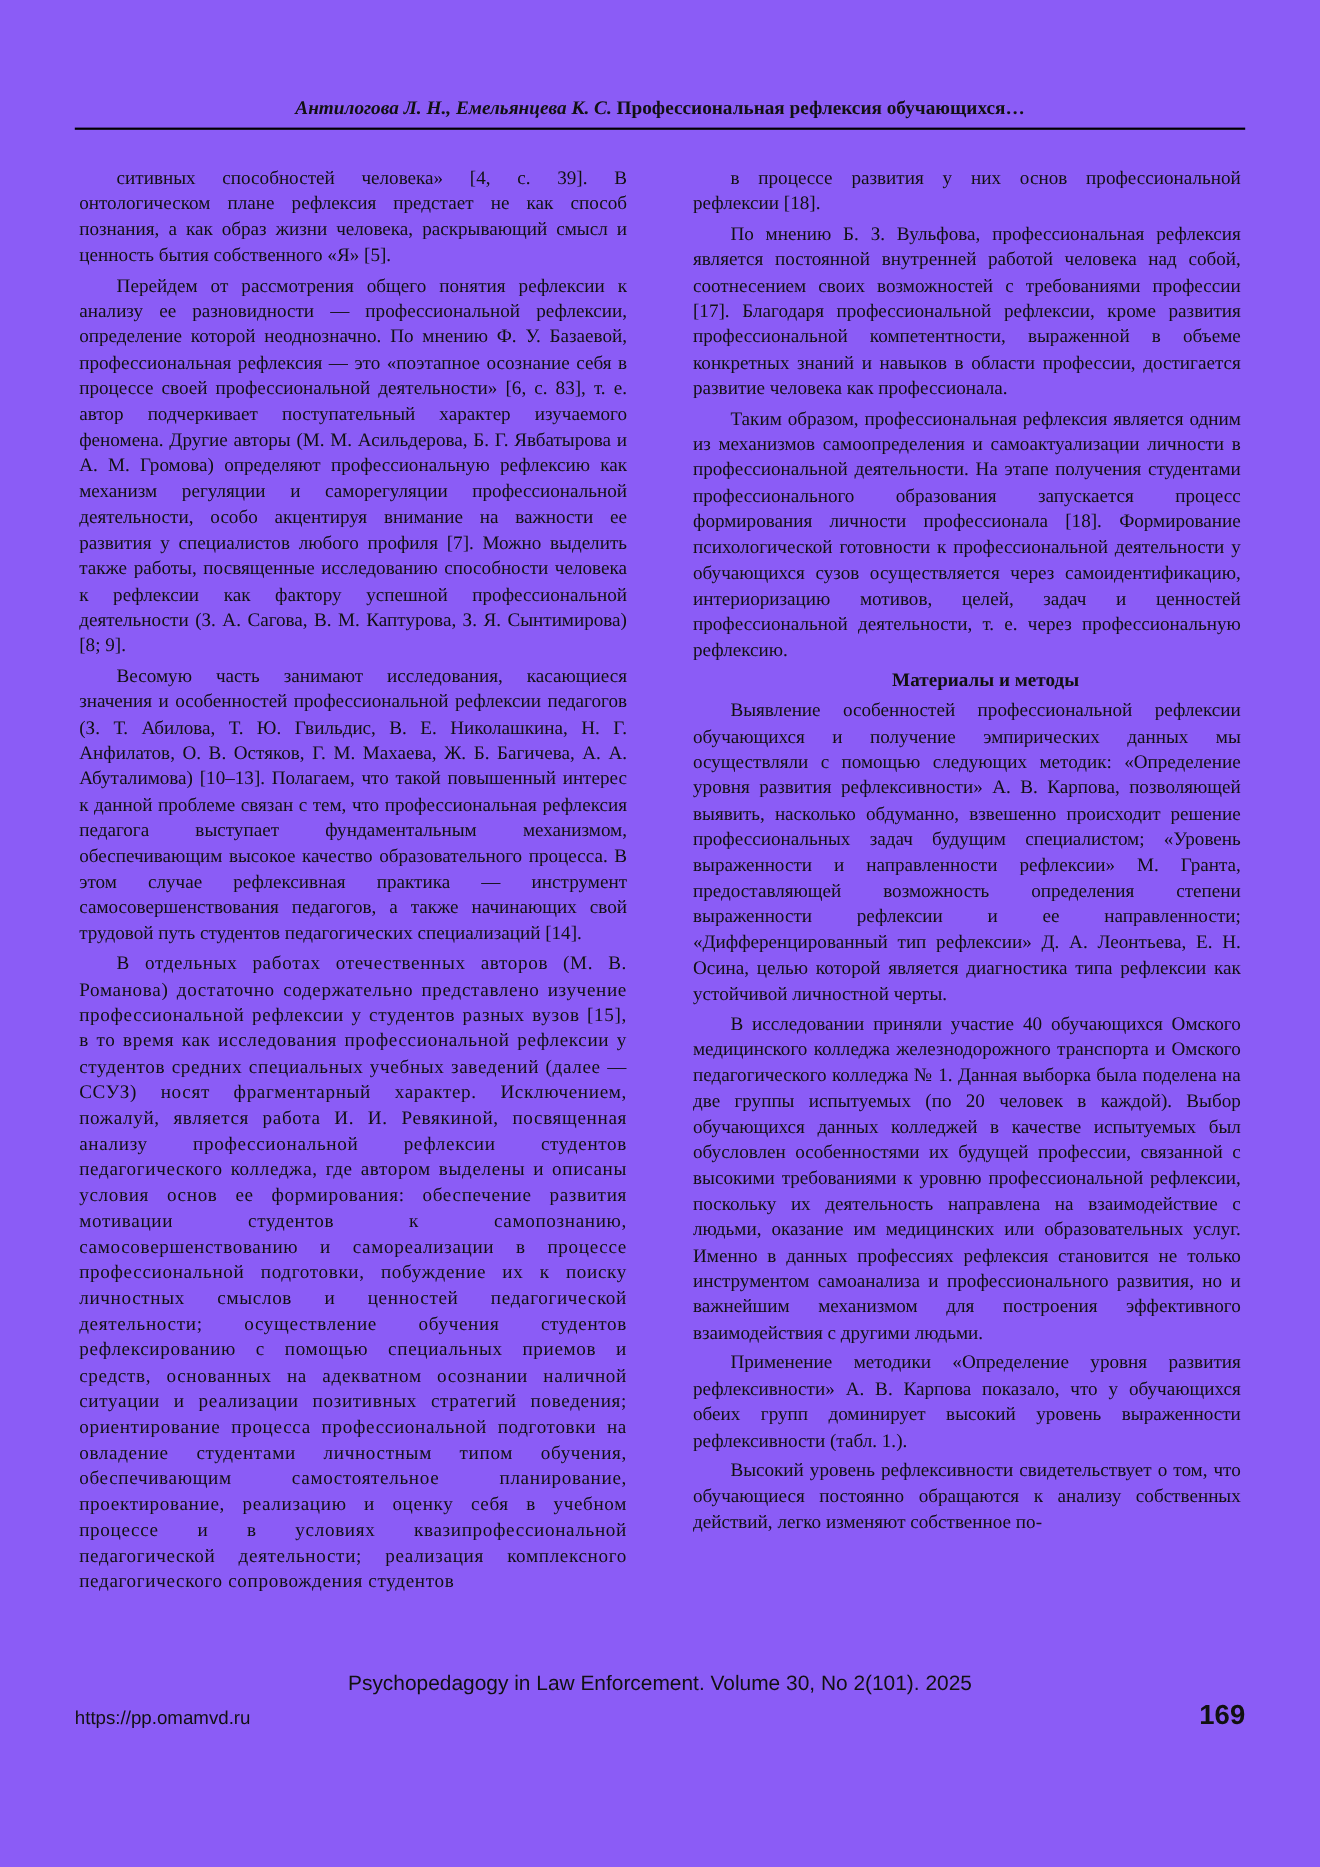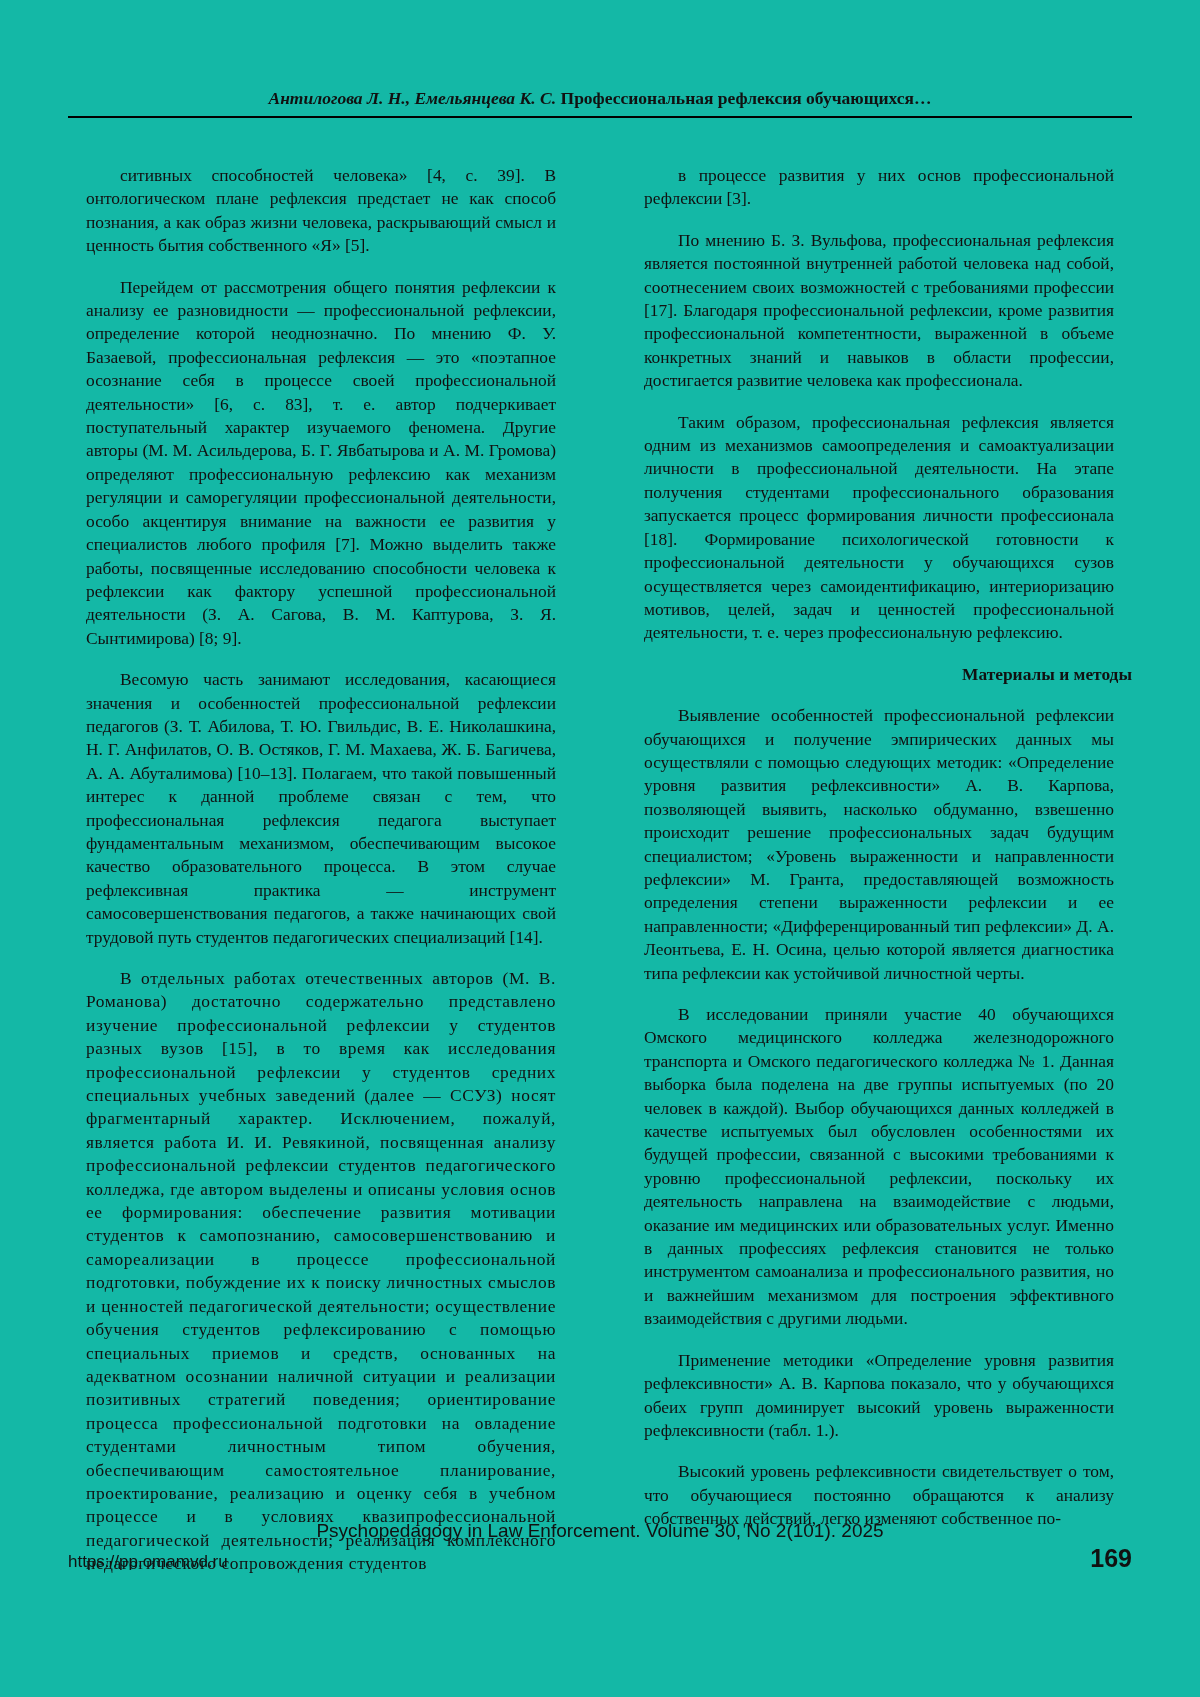--- a/index.html
+++ b/index.html
@@ -5,21 +5,21 @@
   html, body {
     margin: 0;
     padding: 0;
     background: #ffffff;
   }
   .page {
     position: relative;
     width: 1200px;
     height: 1697px;
     margin: 0 auto;
-    background: #14b8a6;
+    background: #8b5cf6;
     font-family: "Liberation Serif", serif;
     color: #111111;
     box-sizing: border-box;
   }
 
   
   .runhead {
     position: absolute;
     left: 68px;
     top: 88px;
@@ -57,29 +57,29 @@
   }
   .col {
     width: 506px;
     font-size: 17.4px;
     line-height: 1.345;
     text-align: justify;
     text-justify: inter-word;
     hyphens: manual;
   }
   .col p {
-    margin: 18px;
+    margin: 4px;
     text-indent: 34px;
   }
   .col h3 {
     margin: 0;
     font-size: 17.4px;
     font-weight: bold;
     text-indent: 34px;
-    text-align: right;
+    text-align: center;
     line-height: 1.345;
   }
   .spaced {
     letter-spacing: 0.6px;
   }
 
   
   .footer {
     position: absolute;
     left: 68px;
@@ -122,21 +122,21 @@
   <div class="columns">
 
     <div class="col">
       <p>ситивных способностей человека» [4, с. 39]. В онтологическом плане рефлексия предстает не как способ познания, а как образ жизни человека, раскрывающий смысл и ценность бытия собственного «Я» [5].</p>
       <p>Перейдем от рассмотрения общего понятия рефлексии к анализу ее разновидности — профессиональной рефлексии, определение которой неоднозначно. По мнению Ф. У. Базаевой, профессиональная рефлексия — это «поэтапное осознание себя в процессе своей профессиональной деятельности» [6, с. 83], т. е. автор подчеркивает поступательный характер изучаемого феномена. Другие авторы (М. М. Асильдерова, Б. Г. Явбатырова и А. М. Громова) определяют профессиональную рефлексию как механизм регуляции и саморегуляции профессиональной деятельности, особо акцентируя внимание на важности ее развития у специалистов любого профиля [7]. Можно выделить также работы, посвященные исследованию способности человека к рефлексии как фактору успешной профессиональной деятельности (З. А. Сагова, В. М. Каптурова, З. Я. Сынтимирова) [8; 9].</p>
       <p>Весомую часть занимают исследования, касающиеся значения и особенностей профессиональной рефлексии педагогов (З. Т. Абилова, Т. Ю. Гвильдис, В. Е. Николашкина, Н. Г. Анфилатов, О. В. Остяков, Г. М. Махаева, Ж. Б. Багичева, А. А. Абуталимова) [10–13]. Полагаем, что такой повышенный интерес к данной проблеме связан с тем, что профессиональная рефлексия педагога выступает фундаментальным механизмом, обеспечивающим высокое качество образовательного процесса. В этом случае рефлексивная практика — инструмент самосовершенствования педагогов, а также начинающих свой трудовой путь студентов педагогических специализаций [14].</p>
       <p class="spaced">В отдельных работах отечественных авторов (М. В. Романова) достаточно содержательно представлено изучение профессиональной рефлексии у студентов разных вузов [15], в то время как исследования профессиональной рефлексии у студентов средних специальных учебных заведений (далее — ССУЗ) носят фрагментарный характер. Исключением, пожалуй, является работа И. И. Ревякиной, посвященная анализу профессиональной рефлексии студентов педагогического колледжа, где автором выделены и описаны условия основ ее формирования: обеспечение развития мотивации студентов к самопознанию, самосовершенствованию и самореализации в процессе профессиональной подготовки, побуждение их к поиску личностных смыслов и ценностей педагогической деятельности; осуществление обучения студентов рефлексированию с помощью специальных приемов и средств, основанных на адекватном осознании наличной ситуации и реализации позитивных стратегий поведения; ориентирование процесса профессиональной подготовки на овладение студентами личностным типом обучения, обеспечивающим самостоятельное планирование, проектирование, реализацию и оценку себя в учебном процессе и в условиях квазипрофессиональной педагогической деятельности; реализация комплексного педагогического сопровождения студентов</p>
     </div>
 
     <div class="col">
-      <p>в процессе развития у них основ профессиональной рефлексии [3].</p>
+      <p>в процессе развития у них основ профессиональной рефлексии [18].</p>
       <p>По мнению Б. З. Вульфова, профессиональная рефлексия является постоянной внутренней работой человека над собой, соотнесением своих возможностей с требованиями профессии [17]. Благодаря профессиональной рефлексии, кроме развития профессиональной компетентности, выраженной в объеме конкретных знаний и навыков в области профессии, достигается развитие человека как профессионала.</p>
       <p>Таким образом, профессиональная рефлексия является одним из механизмов самоопределения и самоактуализации личности в профессиональной деятельности. На этапе получения студентами профессионального образования запускается процесс формирования личности профессионала [18]. Формирование психологической готовности к профессиональной деятельности у обучающихся сузов осуществляется через самоидентификацию, интериоризацию мотивов, целей, задач и ценностей профессиональной деятельности, т. е. через профессиональную рефлексию.</p>
       <h3>Материалы и методы</h3>
       <p>Выявление особенностей профессиональной рефлексии обучающихся и получение эмпирических данных мы осуществляли с помощью следующих методик: «Определение уровня развития рефлексивности» А. В. Карпова, позволяющей выявить, насколько обдуманно, взвешенно происходит решение профессиональных задач будущим специалистом; «Уровень выраженности и направленности рефлексии» М. Гранта, предоставляющей возможность определения степени выраженности рефлексии и ее направленности; «Дифференцированный тип рефлексии» Д. А. Леонтьева, Е. Н. Осина, целью которой является диагностика типа рефлексии  как устойчивой личностной черты.</p>
       <p>В исследовании приняли участие 40 обучающихся Омского медицинского колледжа железнодорожного транспорта и Омского педагогического колледжа № 1. Данная выборка была поделена на две группы испытуемых (по 20 человек в каждой). Выбор обучающихся данных колледжей в качестве испытуемых был обусловлен особенностями их будущей профессии, связанной с высокими требованиями к уровню профессиональной рефлексии, поскольку их деятельность направлена на взаимодействие с людьми, оказание им медицинских или образовательных услуг. Именно в данных профессиях рефлексия становится не только инструментом самоанализа и профессионального развития, но и важнейшим механизмом для построения эффективного взаимодействия с другими людьми.</p>
       <p>Применение методики «Определение уровня развития рефлексивности» А. В. Карпова показало, что у обучающихся обеих групп доминирует высокий уровень выраженности рефлексивности (табл. 1.).</p>
       <p>Высокий уровень рефлексивности свидетельствует о том, что обучающиеся постоянно обращаются к анализу собственных действий, легко изменяют собственное по-</p>
     </div>
 
   </div>

